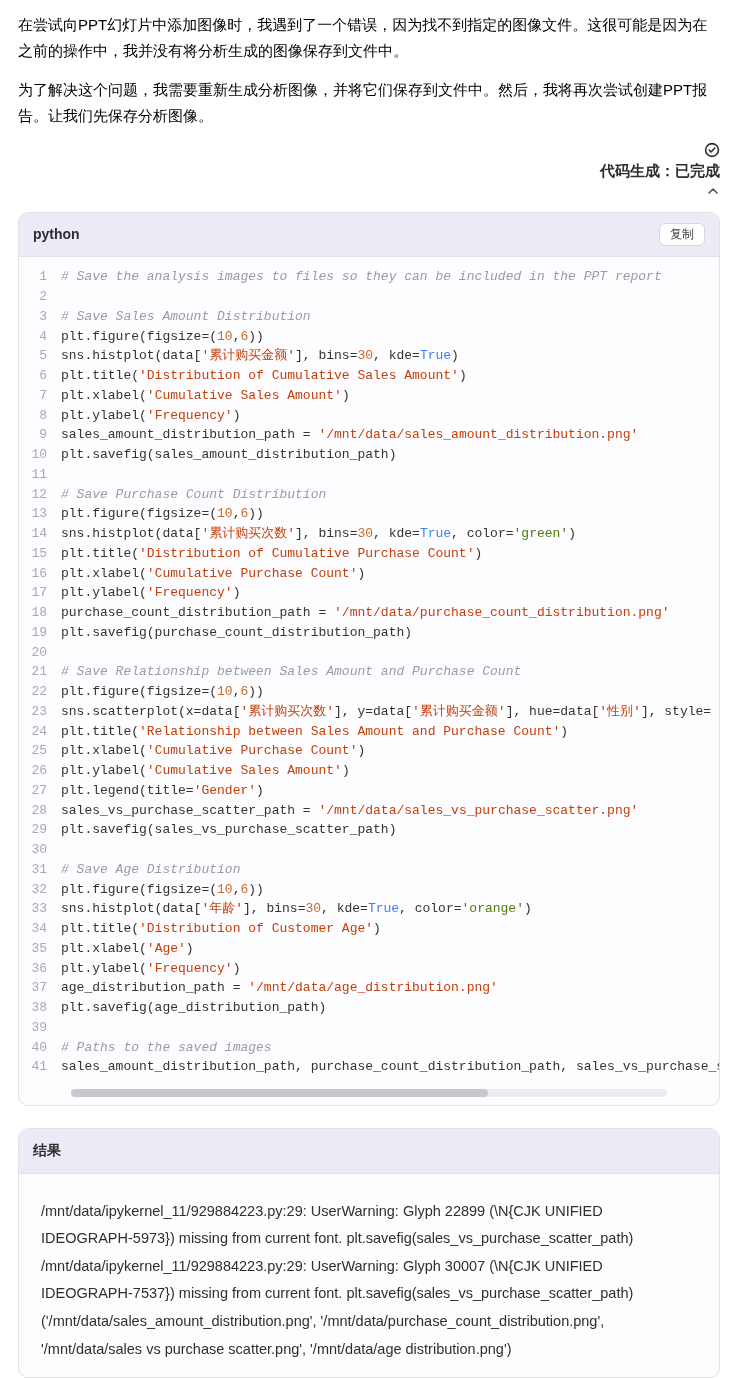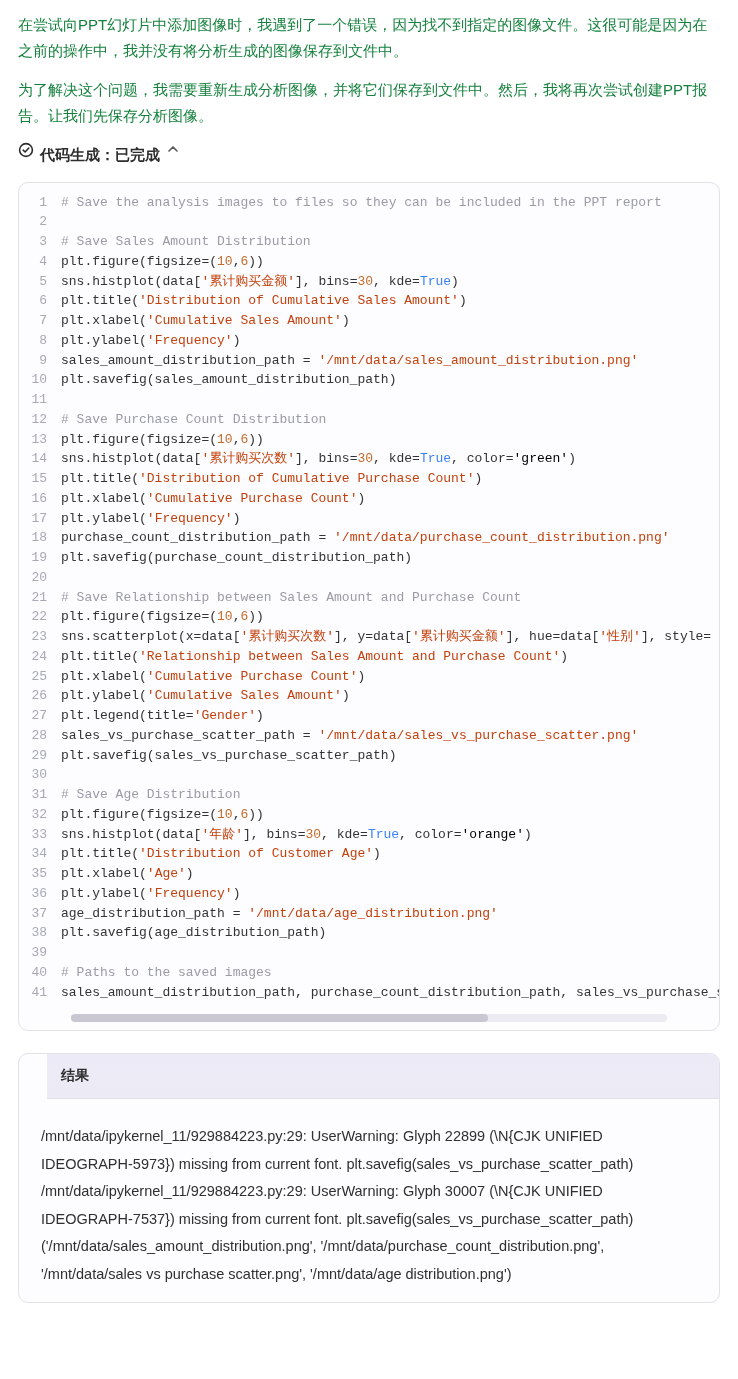--- a/index.html
+++ b/index.html
@@ -7,27 +7,27 @@
     font-family: -apple-system, BlinkMacSystemFont, "Segoe UI", "PingFang SC", "Microsoft YaHei", sans-serif;
     background: #ffffff;
     color: #2d2d2d;
     font-size: 14px;
     line-height: 1.7;
     padding: 12px 18px;
   }
   .paragraph {
     margin-bottom: 14px;
     font-size: 15px;
-    color: #15803d;
+    color: #000000;
   }
   .status-row {
     display: flex;
-    align-items: flex-start;
-    gap: 6px;
+    align-items: flex-end;
     margin: 8px 0 14px 0;
+    flex-direction: column;
   }
   .check-icon {
     display: inline-flex;
     width: 16px;
     height: 16px;
   }
   .status-text {
     font-weight: 600;
     font-size: 15px;
   }
@@ -85,25 +85,25 @@
     color: #a9a9b3;
     padding-right: 14px;
     flex-shrink: 0;
     user-select: none;
   }
   .line-content {
     flex: 1;
     padding-right: 16px;
     white-space: pre;
   }
-  .c-cmt { color: #9b9ba5; }
+  .c-cmt { color: #9b9ba5; font-style: italic; }
   .c-str { color: #c2410c; }
   .c-num { color: #c76b29; }
   .c-kw  { color: #3b82f6; }
-  .c-col { color: #000000; }
+  .c-col { color: #4d7c0f; }
   .scroll-track {
     height: 8px;
     margin: 4px 52px 8px 52px;
     background: #ecebf2;
     border-radius: 4px;
     position: relative;
   }
   .scroll-thumb {
     position: absolute;
     left: 0;
@@ -118,21 +118,20 @@
     border-radius: 10px;
     overflow: hidden;
     background: #fdfcff;
   }
   .result-header {
     padding: 10px 14px;
     background: linear-gradient(180deg,#eceaf6 0%, #ecebf5 100%);
     border-bottom: 1px solid #e1e1e6;
     font-weight: 600;
     font-size: 14px;
-    margin-left: 28px;
   }
   .result-body {
     padding: 24px 22px 14px 22px;
     font-size: 14.5px;
     line-height: 1.9;
     color: #2f2f2f;
     word-break: break-word;
   }
 </style>
 </head>
@@ -150,20 +149,24 @@
   </span>
   <span class="status-text">代码生成：已完成</span>
   <span class="chev-icon">
     <svg viewBox="0 0 14 14" width="14" height="14" fill="none" stroke="#555" stroke-width="1.6">
       <path d="M3 9 L7 5 L11 9" stroke-linecap="round" stroke-linejoin="round"></path>
     </svg>
   </span>
 </div>
 
 <div class="code-block">
+  <div class="code-header">
+    <span class="lang-label">python</span>
+    <button class="copy-btn">复制</button>
+  </div>
   <div class="code-body" id="code-body"><div class="code-line"><span class="line-no">1</span><span class="line-content"><span class="c-cmt"># Save the analysis images to files so they can be included in the PPT report</span></span></div><div class="code-line"><span class="line-no">2</span><span class="line-content"><span></span></span></div><div class="code-line"><span class="line-no">3</span><span class="line-content"><span class="c-cmt"># Save Sales Amount Distribution</span></span></div><div class="code-line"><span class="line-no">4</span><span class="line-content"><span>plt.figure(figsize=(</span><span class="c-num">10</span><span>,</span><span class="c-num">6</span><span>))</span></span></div><div class="code-line"><span class="line-no">5</span><span class="line-content"><span>sns.histplot(data[</span><span class="c-str">'累计购买金额'</span><span>], bins=</span><span class="c-num">30</span><span>, kde=</span><span class="c-kw">True</span><span>)</span></span></div><div class="code-line"><span class="line-no">6</span><span class="line-content"><span>plt.title(</span><span class="c-str">'Distribution of Cumulative Sales Amount'</span><span>)</span></span></div><div class="code-line"><span class="line-no">7</span><span class="line-content"><span>plt.xlabel(</span><span class="c-str">'Cumulative Sales Amount'</span><span>)</span></span></div><div class="code-line"><span class="line-no">8</span><span class="line-content"><span>plt.ylabel(</span><span class="c-str">'Frequency'</span><span>)</span></span></div><div class="code-line"><span class="line-no">9</span><span class="line-content"><span>sales_amount_distribution_path = </span><span class="c-str">'/mnt/data/sales_amount_distribution.png'</span></span></div><div class="code-line"><span class="line-no">10</span><span class="line-content"><span>plt.savefig(sales_amount_distribution_path)</span></span></div><div class="code-line"><span class="line-no">11</span><span class="line-content"><span></span></span></div><div class="code-line"><span class="line-no">12</span><span class="line-content"><span class="c-cmt"># Save Purchase Count Distribution</span></span></div><div class="code-line"><span class="line-no">13</span><span class="line-content"><span>plt.figure(figsize=(</span><span class="c-num">10</span><span>,</span><span class="c-num">6</span><span>))</span></span></div><div class="code-line"><span class="line-no">14</span><span class="line-content"><span>sns.histplot(data[</span><span class="c-str">'累计购买次数'</span><span>], bins=</span><span class="c-num">30</span><span>, kde=</span><span class="c-kw">True</span><span>, color=</span><span class="c-col">'green'</span><span>)</span></span></div><div class="code-line"><span class="line-no">15</span><span class="line-content"><span>plt.title(</span><span class="c-str">'Distribution of Cumulative Purchase Count'</span><span>)</span></span></div><div class="code-line"><span class="line-no">16</span><span class="line-content"><span>plt.xlabel(</span><span class="c-str">'Cumulative Purchase Count'</span><span>)</span></span></div><div class="code-line"><span class="line-no">17</span><span class="line-content"><span>plt.ylabel(</span><span class="c-str">'Frequency'</span><span>)</span></span></div><div class="code-line"><span class="line-no">18</span><span class="line-content"><span>purchase_count_distribution_path = </span><span class="c-str">'/mnt/data/purchase_count_distribution.png'</span></span></div><div class="code-line"><span class="line-no">19</span><span class="line-content"><span>plt.savefig(purchase_count_distribution_path)</span></span></div><div class="code-line"><span class="line-no">20</span><span class="line-content"><span></span></span></div><div class="code-line"><span class="line-no">21</span><span class="line-content"><span class="c-cmt"># Save Relationship between Sales Amount and Purchase Count</span></span></div><div class="code-line"><span class="line-no">22</span><span class="line-content"><span>plt.figure(figsize=(</span><span class="c-num">10</span><span>,</span><span class="c-num">6</span><span>))</span></span></div><div class="code-line"><span class="line-no">23</span><span class="line-content"><span>sns.scatterplot(x=data[</span><span class="c-str">'累计购买次数'</span><span>], y=data[</span><span class="c-str">'累计购买金额'</span><span>], hue=data[</span><span class="c-str">'性别'</span><span>], style=</span></span></div><div class="code-line"><span class="line-no">24</span><span class="line-content"><span>plt.title(</span><span class="c-str">'Relationship between Sales Amount and Purchase Count'</span><span>)</span></span></div><div class="code-line"><span class="line-no">25</span><span class="line-content"><span>plt.xlabel(</span><span class="c-str">'Cumulative Purchase Count'</span><span>)</span></span></div><div class="code-line"><span class="line-no">26</span><span class="line-content"><span>plt.ylabel(</span><span class="c-str">'Cumulative Sales Amount'</span><span>)</span></span></div><div class="code-line"><span class="line-no">27</span><span class="line-content"><span>plt.legend(title=</span><span class="c-str">'Gender'</span><span>)</span></span></div><div class="code-line"><span class="line-no">28</span><span class="line-content"><span>sales_vs_purchase_scatter_path = </span><span class="c-str">'/mnt/data/sales_vs_purchase_scatter.png'</span></span></div><div class="code-line"><span class="line-no">29</span><span class="line-content"><span>plt.savefig(sales_vs_purchase_scatter_path)</span></span></div><div class="code-line"><span class="line-no">30</span><span class="line-content"><span></span></span></div><div class="code-line"><span class="line-no">31</span><span class="line-content"><span class="c-cmt"># Save Age Distribution</span></span></div><div class="code-line"><span class="line-no">32</span><span class="line-content"><span>plt.figure(figsize=(</span><span class="c-num">10</span><span>,</span><span class="c-num">6</span><span>))</span></span></div><div class="code-line"><span class="line-no">33</span><span class="line-content"><span>sns.histplot(data[</span><span class="c-str">'年龄'</span><span>], bins=</span><span class="c-num">30</span><span>, kde=</span><span class="c-kw">True</span><span>, color=</span><span class="c-col">'orange'</span><span>)</span></span></div><div class="code-line"><span class="line-no">34</span><span class="line-content"><span>plt.title(</span><span class="c-str">'Distribution of Customer Age'</span><span>)</span></span></div><div class="code-line"><span class="line-no">35</span><span class="line-content"><span>plt.xlabel(</span><span class="c-str">'Age'</span><span>)</span></span></div><div class="code-line"><span class="line-no">36</span><span class="line-content"><span>plt.ylabel(</span><span class="c-str">'Frequency'</span><span>)</span></span></div><div class="code-line"><span class="line-no">37</span><span class="line-content"><span>age_distribution_path = </span><span class="c-str">'/mnt/data/age_distribution.png'</span></span></div><div class="code-line"><span class="line-no">38</span><span class="line-content"><span>plt.savefig(age_distribution_path)</span></span></div><div class="code-line"><span class="line-no">39</span><span class="line-content"><span></span></span></div><div class="code-line"><span class="line-no">40</span><span class="line-content"><span class="c-cmt"># Paths to the saved images</span></span></div><div class="code-line"><span class="line-no">41</span><span class="line-content"><span>sales_amount_distribution_path, purchase_count_distribution_path, sales_vs_purchase_s</span></span></div></div>
   <div class="scroll-track">
     <div class="scroll-thumb"></div>
   </div>
 </div>
 
 <div class="result-block">
   <div class="result-header">结果</div>
   <div class="result-body">/mnt/data/ipykernel_11/929884223.py:29: UserWarning: Glyph 22899 (\N{CJK UNIFIED IDEOGRAPH-5973}) missing from current font. plt.savefig(sales_vs_purchase_scatter_path) /mnt/data/ipykernel_11/929884223.py:29: UserWarning: Glyph 30007 (\N{CJK UNIFIED IDEOGRAPH-7537}) missing from current font. plt.savefig(sales_vs_purchase_scatter_path) ('/mnt/data/sales_amount_distribution.png', '/mnt/data/purchase_count_distribution.png', '/mnt/data/sales vs purchase scatter.png', '/mnt/data/age distribution.png')</div>
 </div>

